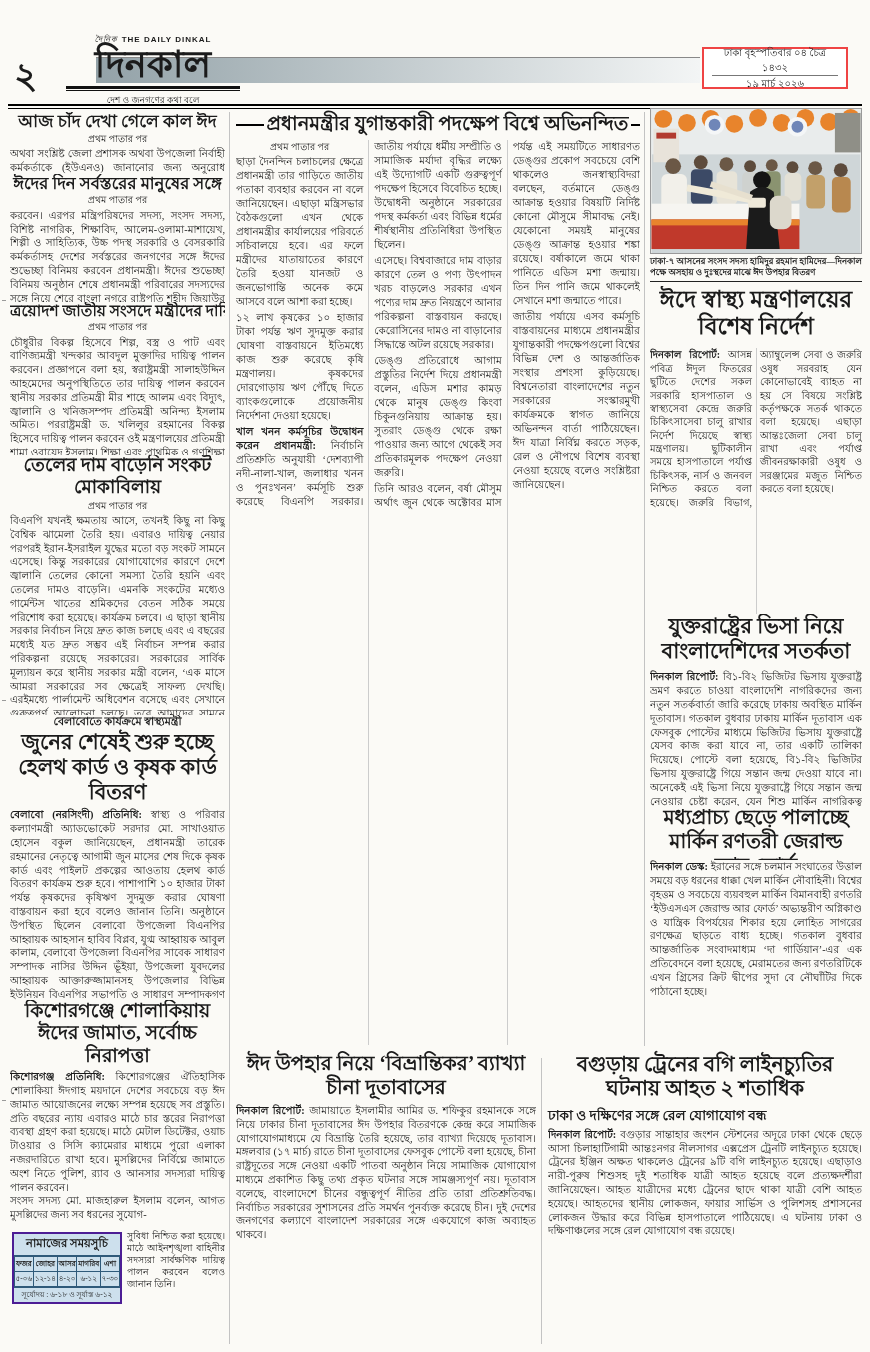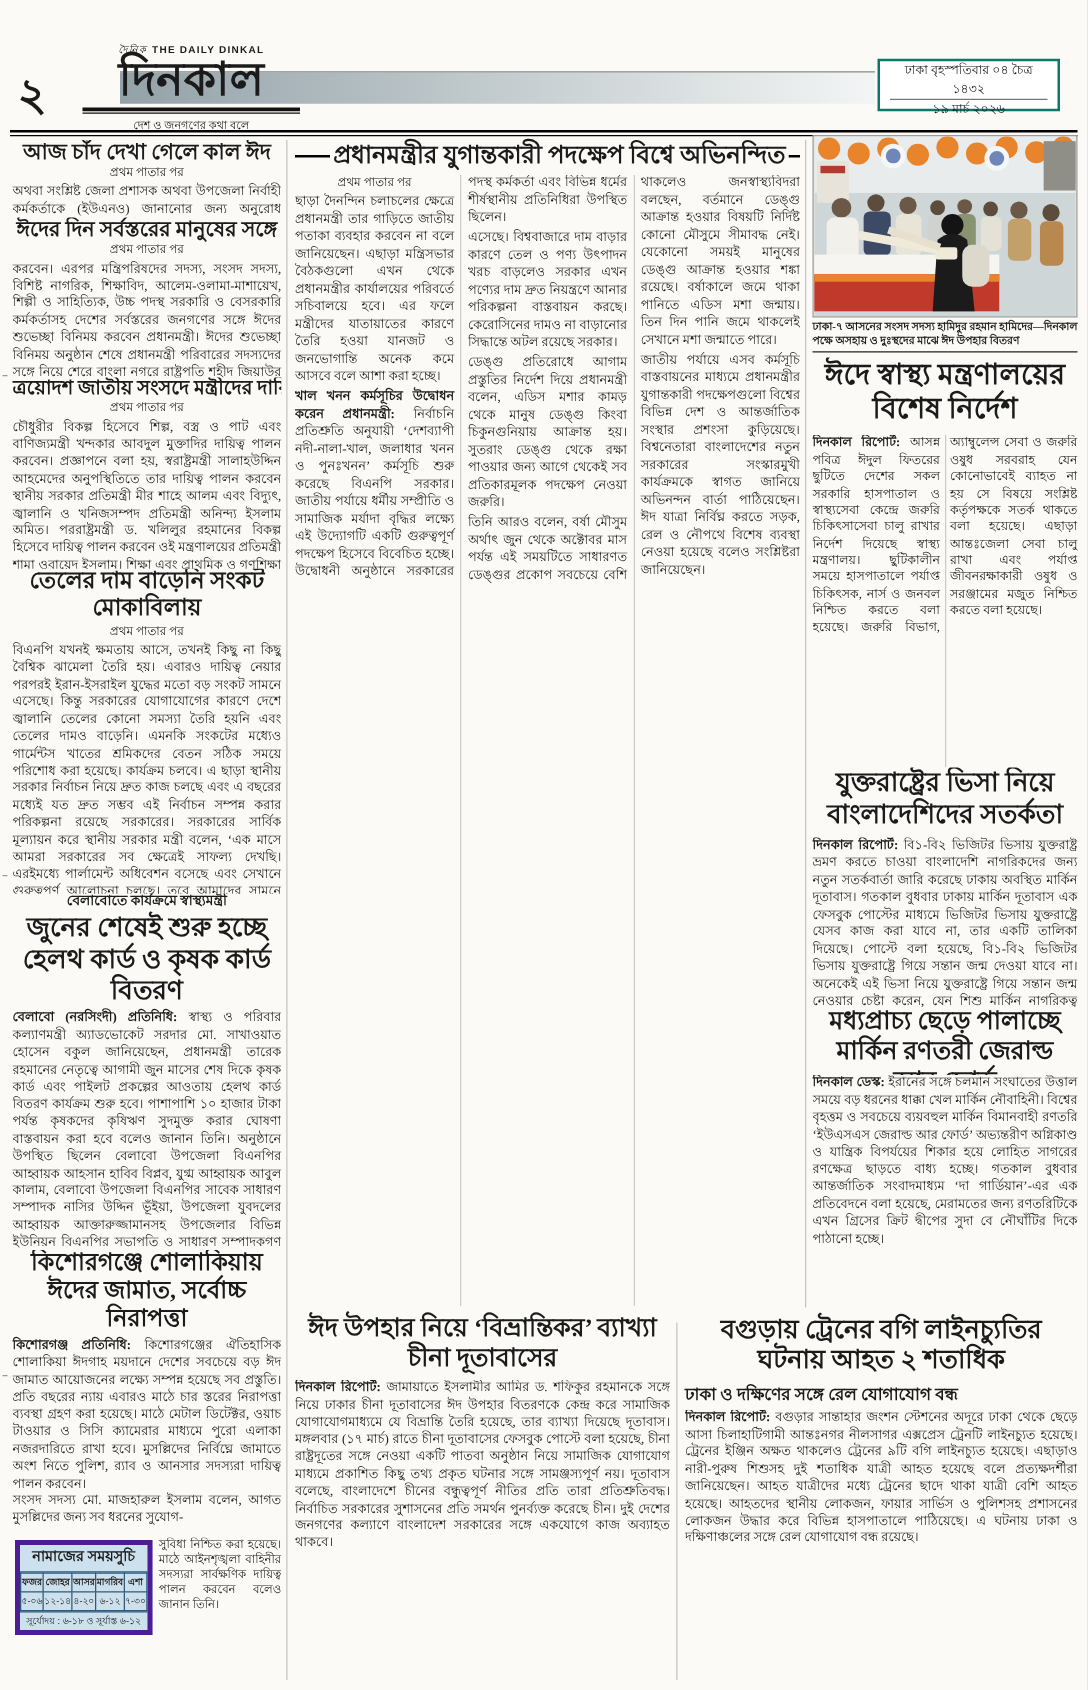--- a/index.html
+++ b/index.html
@@ -9,39 +9,39 @@
   .abs{position:absolute}
   
   .grad-bar{left:96px;top:57px;width:604px;height:26px;background:linear-gradient(to right,#93a2a8,#f3f5f5);border-top:1px solid #888}
   .page-num{left:14px;top:48px;font-size:36px;font-weight:700}
   .logo{left:58px;top:33px;width:190px;text-align:center;z-index:2}
   .logo-top{font-size:8px;font-weight:700;letter-spacing:1px;font-family:"Liberation Sans",sans-serif}
   .logo-top .prefix{font-style:italic;font-weight:400;margin-right:4px}
   .logo-bn{font-size:37px;font-weight:700;line-height:1.05}
   .logo-rule{height:5px;border-top:3px solid #111;border-bottom:1px solid #111;margin:1px 8px 2px}
   .tagline{font-size:9px}
-  .date-box{left:702px;top:47px;width:146px;height:42px;border:2px solid #0f766e;background:#fff;
-            display:flex;flex-direction:column;text-align:center;font-size:10px;line-height:1.5}
+  .date-box{left:702px;top:47px;width:146px;height:42px;border:2px solid #ef4444;background:#fff;
+            display:flex;flex-direction:column;justify-content:center;text-align:center;font-size:10px;line-height:1.5}
   .date-box .d1{border-bottom:1px solid #777;margin:0 8px}
   .mast-rule{left:8px;top:104px;width:854px;height:5px;border-top:2px solid #000;border-bottom:1px solid #000}
   
   .hl{font-weight:700;text-align:center;line-height:1.18}
   .kicker{text-align:center;font-size:9.5px;line-height:1.3;margin:1px 0 2px}
   .bt{font-size:10.3px;line-height:1.34;text-align:justify}
   .lead{font-weight:700}
   .subhead{font-weight:700}
   .vrule{width:1px;background:#c3c3c3}
   
   .col-left{left:10px;top:112px;width:215px}
   .art{overflow:hidden}
   .kick-bold{font-size:11px;font-weight:700;text-align:center;line-height:1.2}
   
   .ptable-wrap{overflow:hidden}
-  .ptable{float:left;width:110px;border:4px solid #4c1d95;background:#cde0ed;margin:2px 5px 0 2px;
-          font-family:Liberation Sans, sans-serif}
+  .ptable{float:left;width:110px;border:2px solid #4c1d95;background:#cde0ed;margin:2px 5px 0 2px;
+          font-family:Liberation Serif, serif}
   .ptable .ttl{font-size:11.5px;font-weight:700;text-align:center;border-bottom:1px solid #2f5a7a;padding:1px 0}
   .ptable table{width:100%;border-collapse:collapse}
   .ptable td{border:1px solid #2f5a7a;font-size:7.3px;text-align:center;padding:1px 0}
   .ptable .hd td{font-weight:700}
   .ptable .ft{font-size:7.5px;text-align:center;padding:1px 0;border-top:1px solid #2f5a7a}
   .side-note{font-size:9.3px;line-height:1.3;text-align:justify}
   
   .mid{left:236px;top:110px;width:404px}
   .mid-head{display:flex;align-items:center;gap:3px;height:30px}
   .mid-head .rule{height:2px;background:#000}
@@ -163,20 +163,21 @@
 
   <div class="abs mid">
     <div class="mid-head">
       <span class="rule r1"></span>
       <span class="t">প্রধানমন্ত্রীর যুগান্তকারী পদক্ষেপ বিশ্বে অভিনন্দিত</span>
       <span class="rule r2"></span>
     </div>
     <div class="mid-body">
       <div class="kicker">প্রথম পাতার পর</div>
       <p>ছাড়া দৈনন্দিন চলাচলের ক্ষেত্রে প্রধানমন্ত্রী তার গাড়িতে জাতীয় পতাকা ব্যবহার করবেন না বলে জানিয়েছেন। এছাড়া মন্ত্রিসভার বৈঠকগুলো এখন থেকে প্রধানমন্ত্রীর কার্যালয়ের পরিবর্তে সচিবালয়ে হবে। এর ফলে মন্ত্রীদের যাতায়াতের কারণে তৈরি হওয়া যানজট ও জনভোগান্তি অনেক কমে আসবে বলে আশা করা হচ্ছে।</p>
+      <p>১২ লাখ কৃষকের ১০ হাজার টাকা পর্যন্ত ঋণ সুদমুক্ত করার ঘোষণা বাস্তবায়নে ইতিমধ্যে কাজ শুরু করেছে কৃষি মন্ত্রণালয়। কৃষকদের দোরগোড়ায় ঋণ পৌঁছে দিতে ব্যাংকগুলোকে প্রয়োজনীয় নির্দেশনা দেওয়া হয়েছে।</p>
       <p><span class="subhead">খাল খনন কর্মসূচির উদ্বোধন করেন প্রধানমন্ত্রী:</span> <span>নির্বাচনি প্রতিশ্রুতি অনুযায়ী ‘দেশব্যাপী নদী-নালা-খাল, জলাধার খনন ও পুনঃখনন’ কর্মসূচি শুরু করেছে বিএনপি সরকার। জাতীয় পর্যায়ে ধর্মীয় সম্প্রীতি ও সামাজিক মর্যাদা বৃদ্ধির লক্ষ্যে এই উদ্যোগটি একটি গুরুত্বপূর্ণ পদক্ষেপ হিসেবে বিবেচিত হচ্ছে। উদ্বোধনী অনুষ্ঠানে সরকারের পদস্থ কর্মকর্তা এবং বিভিন্ন ধর্মের শীর্ষস্থানীয় প্রতিনিধিরা উপস্থিত ছিলেন।</span></p>
       <p>এসেছে। বিশ্ববাজারে দাম বাড়ার কারণে তেল ও পণ্য উৎপাদন খরচ বাড়লেও সরকার এখন পণ্যের দাম দ্রুত নিয়ন্ত্রণে আনার পরিকল্পনা বাস্তবায়ন করছে। কেরোসিনের দামও না বাড়ানোর সিদ্ধান্তে অটল রয়েছে সরকার।</p>
       <p>ডেঙ্গু প্রতিরোধে আগাম প্রস্তুতির নির্দেশ দিয়ে প্রধানমন্ত্রী বলেন, এডিস মশার কামড় থেকে মানুষ ডেঙ্গু কিংবা চিকুনগুনিয়ায় আক্রান্ত হয়। সুতরাং ডেঙ্গু থেকে রক্ষা পাওয়ার জন্য আগে থেকেই সব প্রতিকারমূলক পদক্ষেপ নেওয়া জরুরি।</p>
       <p>তিনি আরও বলেন, বর্ষা মৌসুম অর্থাৎ জুন থেকে অক্টোবর মাস পর্যন্ত এই সময়টিতে সাধারণত ডেঙ্গুর প্রকোপ সবচেয়ে বেশি থাকলেও জনস্বাস্থ্যবিদরা বলছেন, বর্তমানে ডেঙ্গু আক্রান্ত হওয়ার বিষয়টি নির্দিষ্ট কোনো মৌসুমে সীমাবদ্ধ নেই। যেকোনো সময়ই মানুষের ডেঙ্গু আক্রান্ত হওয়ার শঙ্কা রয়েছে। বর্ষাকালে জমে থাকা পানিতে এডিস মশা জন্মায়। তিন দিন পানি জমে থাকলেই সেখানে মশা জন্মাতে পারে।</p>
       <p>জাতীয় পর্যায়ে এসব কর্মসূচি বাস্তবায়নের মাধ্যমে প্রধানমন্ত্রীর যুগান্তকারী পদক্ষেপগুলো বিশ্বের বিভিন্ন দেশ ও আন্তর্জাতিক সংস্থার প্রশংসা কুড়িয়েছে। বিশ্বনেতারা বাংলাদেশের নতুন সরকারের সংস্কারমুখী কার্যক্রমকে স্বাগত জানিয়ে অভিনন্দন বার্তা পাঠিয়েছেন। ঈদ যাত্রা নির্বিঘ্ন করতে সড়ক, রেল ও নৌপথে বিশেষ ব্যবস্থা নেওয়া হয়েছে বলেও সংশ্লিষ্টরা জানিয়েছেন।</p>
     </div>
   </div>
 
   <div class="abs col-right">
 

